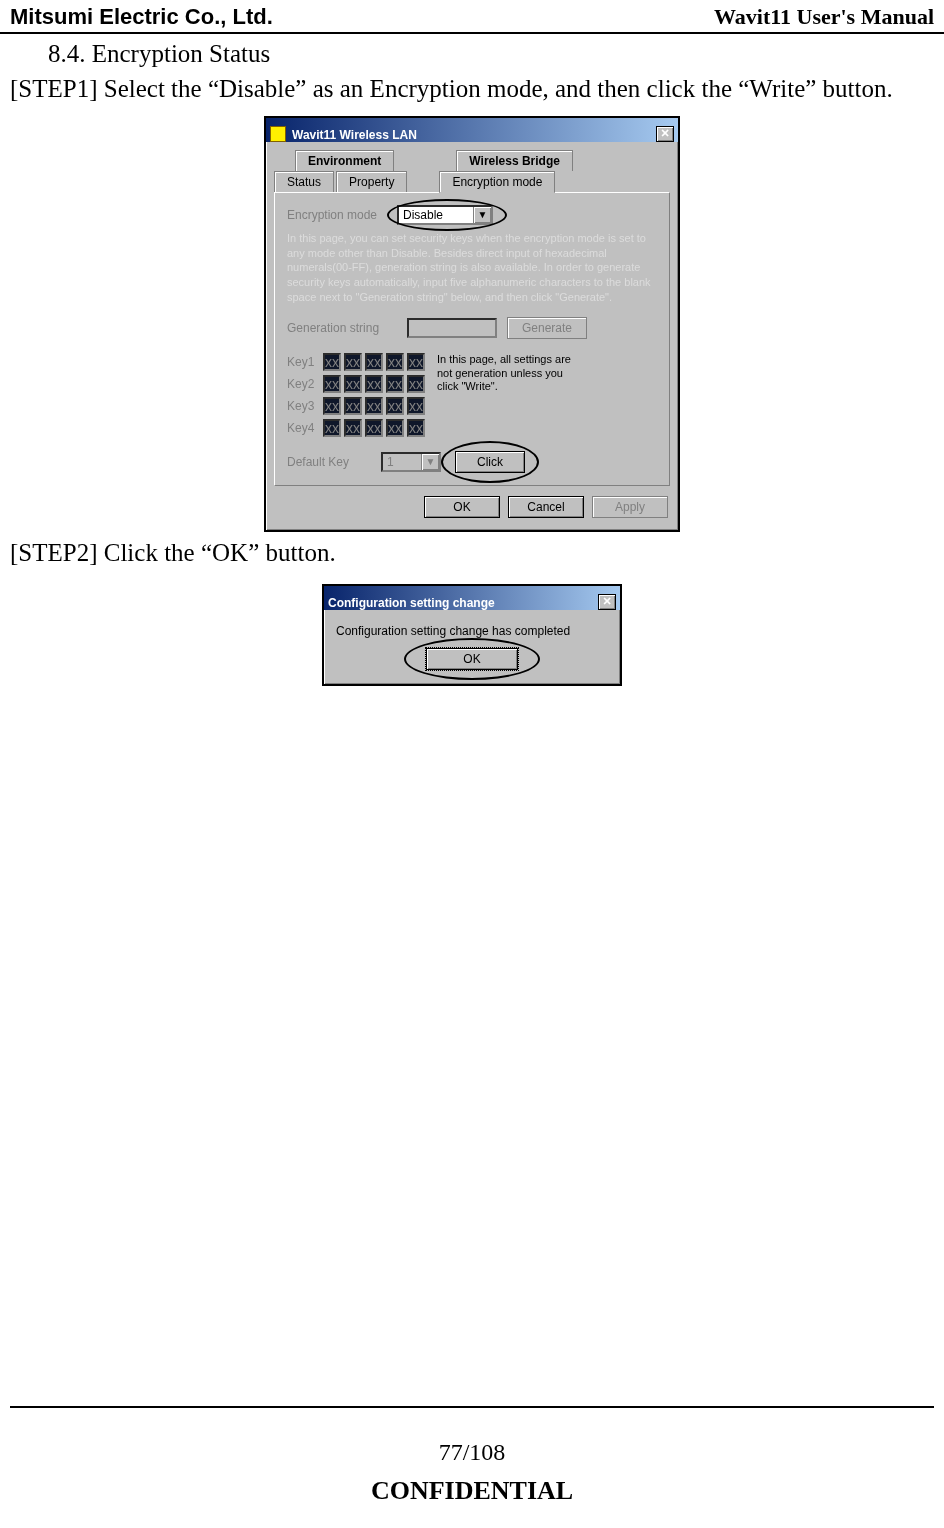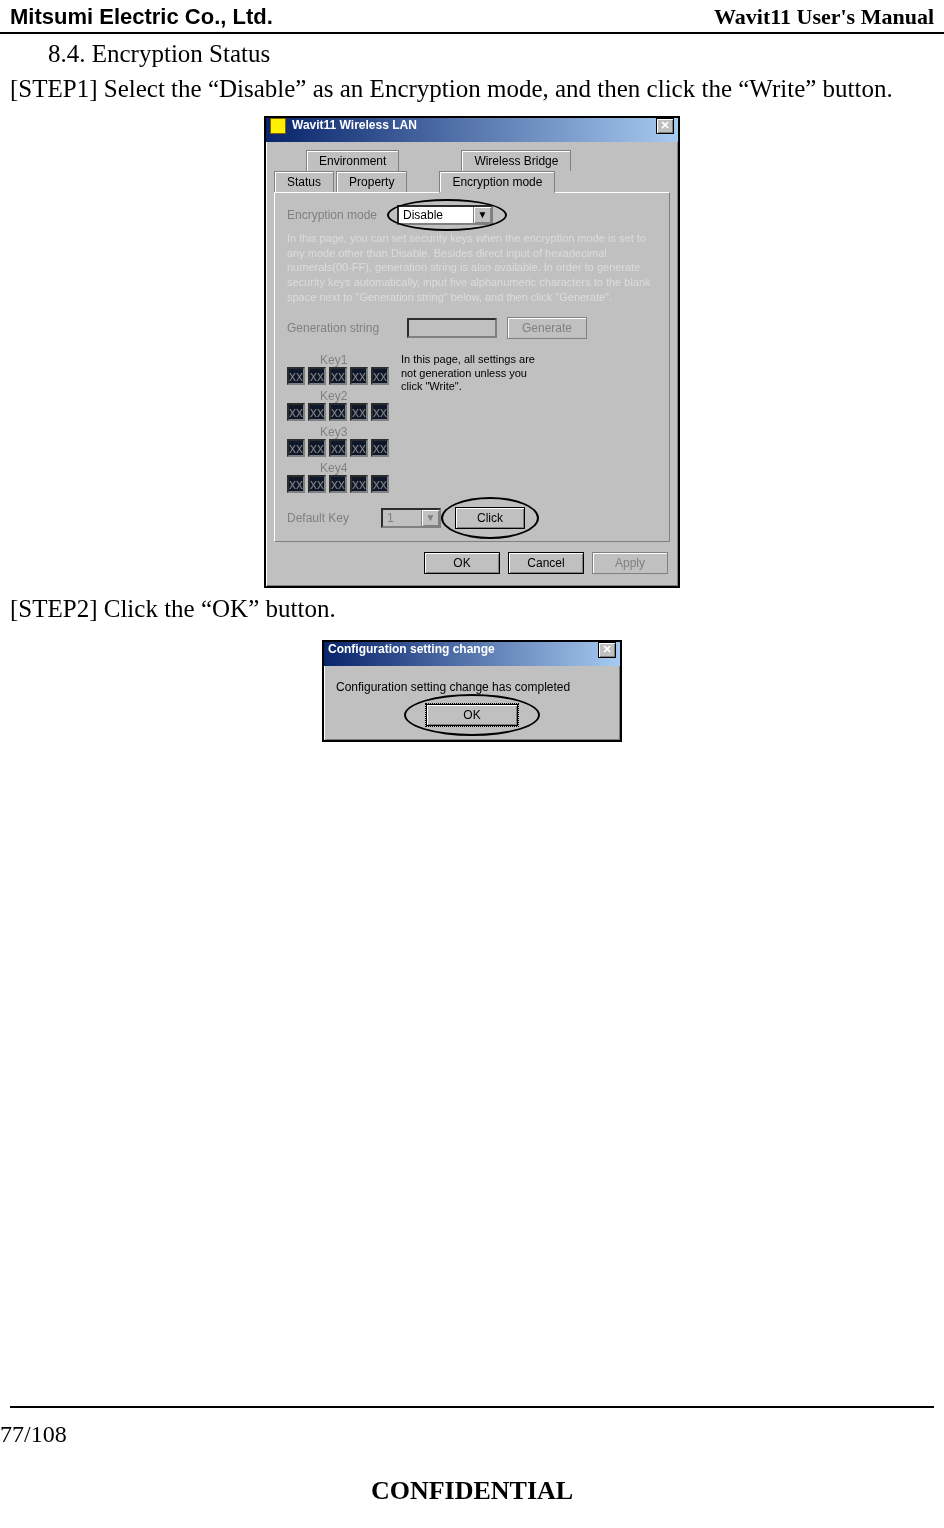--- a/index.html
+++ b/index.html
@@ -31,21 +31,21 @@
       box-shadow: inset 1px 1px 0 #fff, inset -1px -1px 0 #808080;
       font-family: Tahoma, Verdana, sans-serif;
       font-size: 12px;
       color: #000;
     }
     .titlebar {
       height: 24px;
       background: linear-gradient(90deg, #08246b, #a6caf0);
       color: #fff;
       display: flex;
-      align-items: flex-start;
+      align-items: flex-end;
       padding: 0 4px;
       font-weight: bold;
     }
     .titlebar .icon {
       width: 16px; height: 16px; background: #ffef00;
       margin-right: 6px; border: 1px solid #806000;
     }
     .titlebar .spacer { flex: 1; }
     .close-x {
       width: 18px; height: 16px; background: #c0c0c0;
@@ -116,21 +116,21 @@
       border: 1px solid #000;
       box-shadow: inset 1px 1px 0 #fff, inset -1px -1px 0 #808080;
       font-size: 12px;
       line-height: 20px;
       text-align: center;
     }
     .btn.flat { color: #808080; border-color: #808080; box-shadow: inset 1px 1px 0 #fff; }
 
     .keys-area { display: flex; gap: 12px; }
     .keys-grid {}
-    .key-row { display: flex; align-items: center; margin-bottom: 4px; flex-direction: column; }
+    .key-row { display: flex; align-items: center; margin-bottom: 4px; }
     .key-label { width: 36px; color: #808080; }
     .key-cells { display: flex; gap: 3px; }
     .key-cell {
       width: 18px; height: 18px;
       background: #0f172a;
       border: 2px inset #808080;
       font-size: 14px; color: #808080;
       text-align: center; line-height: 14px;
     }
     .side-note { width: 150px; font-size: 11px; color: #000; line-height: 1.25; }
@@ -147,22 +147,22 @@
       position: absolute; inset: -1px;
       border: 1px dotted #000;
       pointer-events: none;
     }
 
     .footer-rule {
       position: absolute; left: 10px; right: 10px; bottom: 120px;
       border-top: 2px solid #000;
     }
     .page-num {
-      position: absolute; left: 0; right: 0; bottom: 80px;
-      text-align: left; font-size: 24px;
+      position: absolute; left: 0; right: 0; bottom: 62px;
+      text-align: center; font-size: 24px;
     }
     .confidential {
       position: absolute; left: 0; right: 0; bottom: 22px;
       text-align: center; font-size: 26px; font-weight: bold;
     }
 
     .write-wrap { position: relative; display: inline-block; }
   </style>
 </head>
 <body>
@@ -182,21 +182,21 @@
 <div class="centered">
   <div class="win">
     <div class="titlebar">
       <span class="icon"></span>
       <span>Wavit11 Wireless LAN</span>
       <span class="spacer"></span>
       <span class="close-x">✕</span>
     </div>
 
     <div class="tabs">
-      <div class="tabrow" style="margin-left:32px;">
+      <div class="tabrow" style="margin-left:21px;font-weight:bold;">
         <div class="tab">Environment</div>
         <div class="tab" style="margin-left:60px;">Wireless Bridge</div>
       </div>
       <div class="tabrow">
         <div class="tab">Status</div>
         <div class="tab">Property</div>
         <div class="tab active" style="margin-left:30px;">Encryption mode</div>
       </div>
 
       <div class="tab-pane">

